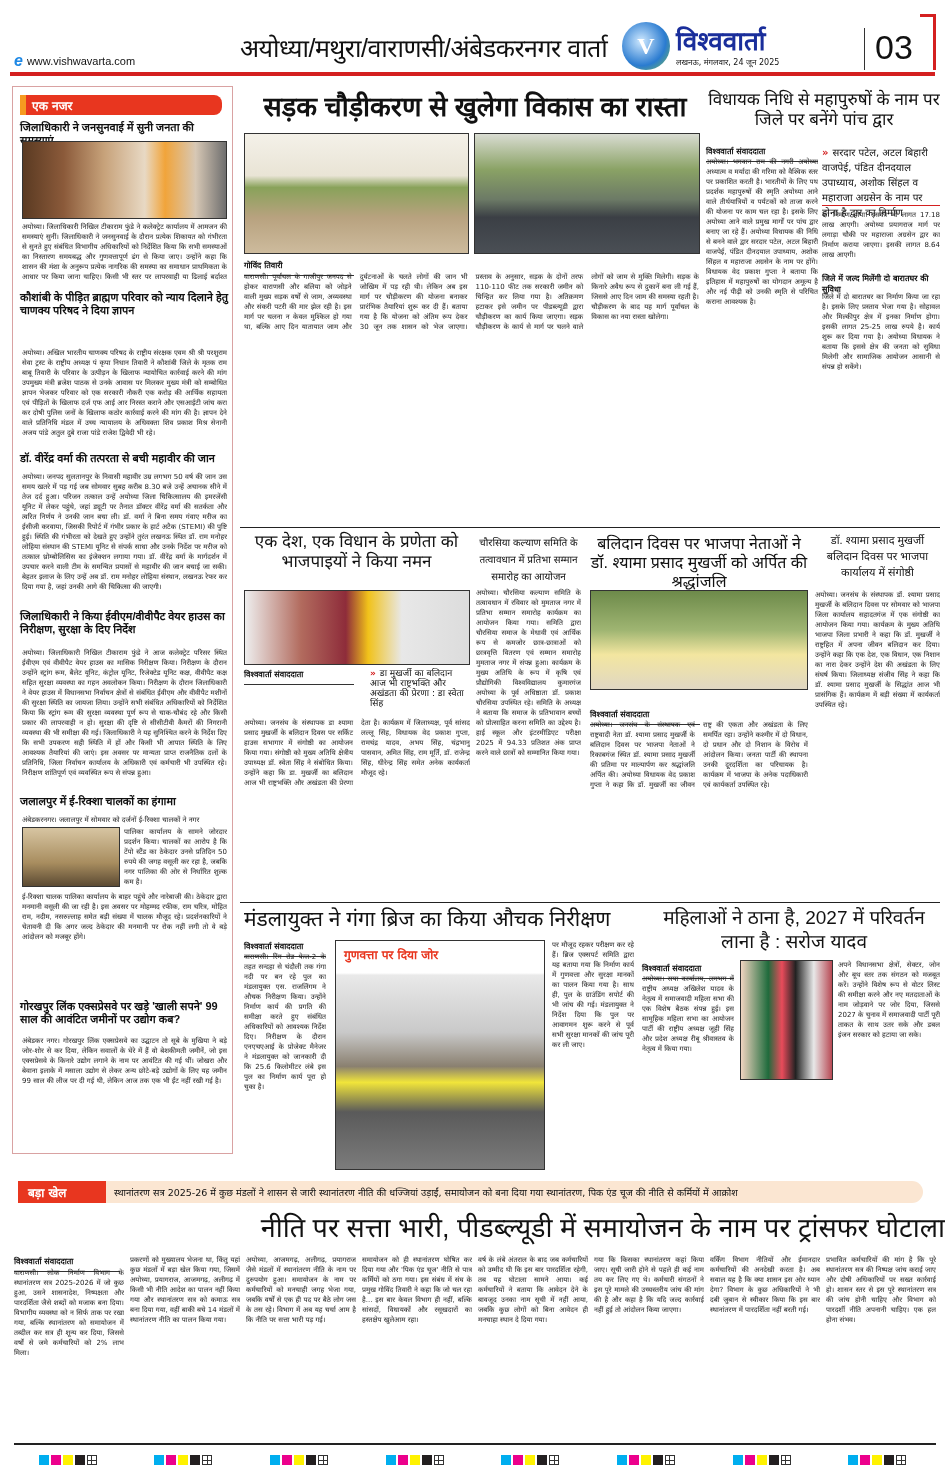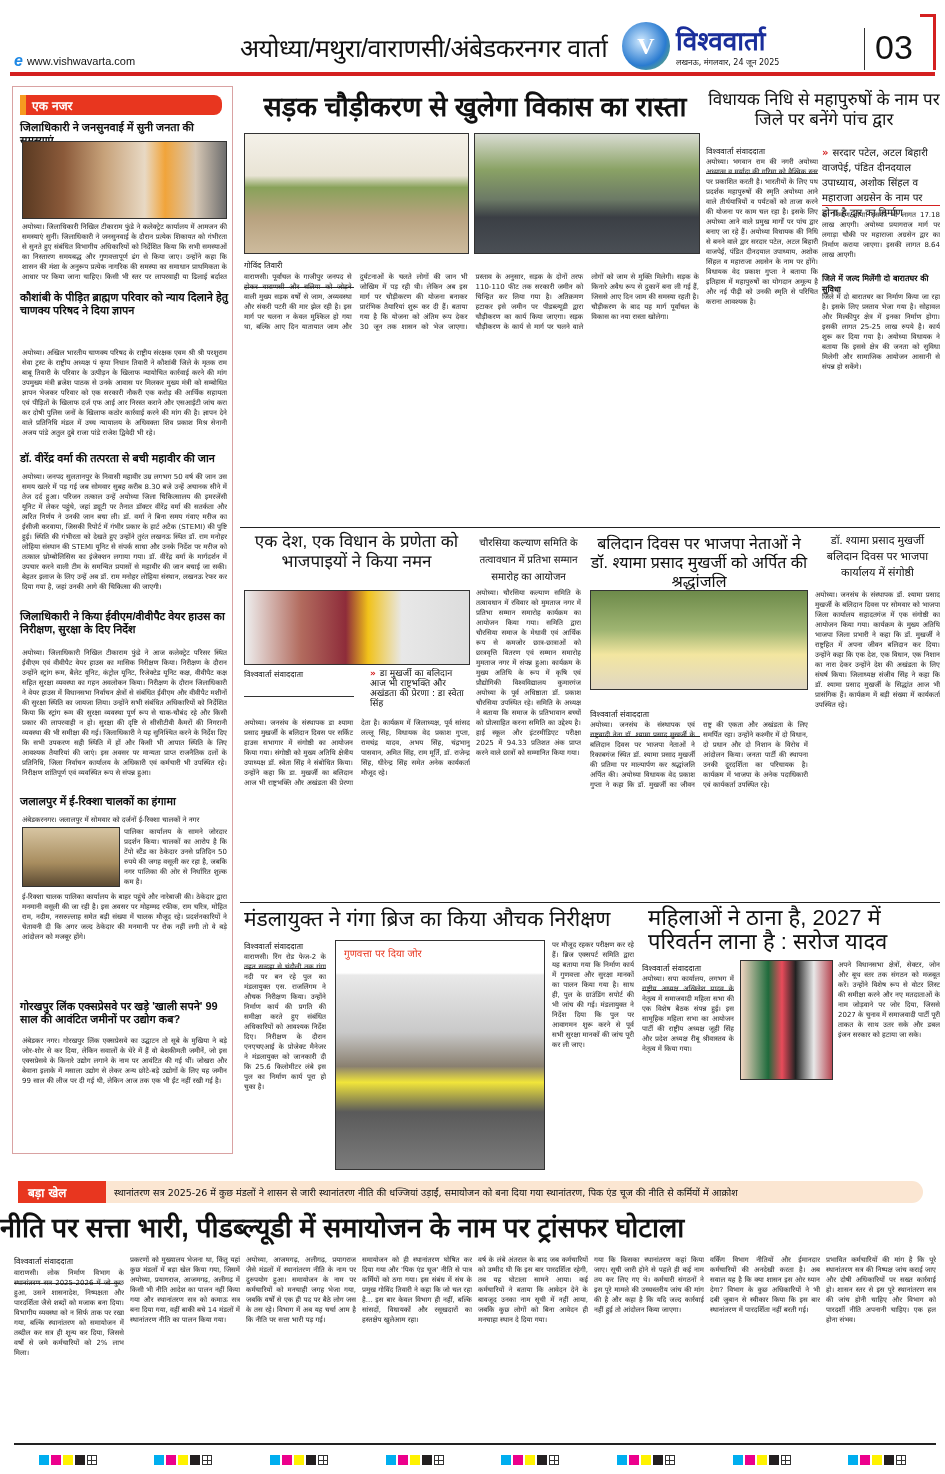--- a/index.html
+++ b/index.html
@@ -16,33 +16,33 @@
 .corner{left:920px;top:14px;width:16px;height:56px;border-top:3px solid #d42020;border-right:3px solid #d42020}
 .redrule{left:10px;top:72px;width:925px;height:4px;background:#d42020}
 .leftbox{left:12px;top:86px;width:221px;height:1068px;border:1px solid #d9a2a2}
 .eknazar{left:20px;top:95px;width:202px;height:20px;background:#e8361f;color:#fff;font-weight:bold;font-size:12px;padding:2px 6px;border-left:6px solid #f69a20;border-radius:0 8px 8px 0}
 h2{font-weight:bold;line-height:1.2}
 .hl{font-family:"Liberation Sans",sans-serif}
 .body{font-size:7px;line-height:10px;color:#222;text-align:justify;overflow:hidden}
 .photo{background:linear-gradient(135deg,#9a8a70,#c9b79a 40%,#7d6a55);border:1px solid #333}
 .road1{background:linear-gradient(180deg,#f4f1e9 0%,#e9e4d5 35%,#89a25a 45%,#b8a27f 70%,#cdbb9d 100%)}
 .road2{background:linear-gradient(180deg,#d9dcd2 0%,#8aa265 30%,#6c7a66 55%,#3b3f45 70%,#4a4f55 100%)}
-.byline{font-size:8px;font-weight:normal;border-bottom:1px solid #333;padding-bottom:17px}
+.byline{font-size:8px;font-weight:bold;border-bottom:1px solid #333;padding-bottom:5px}
 .quote{font-size:10px;line-height:15px}
 .quote .chev{color:#d42020;font-weight:bold;margin-right:4px}
 .bada{left:18px;top:1181px;width:905px;height:22px;background:#fbe6d2;border-radius:0 12px 12px 0}
 .bada .tag{position:absolute;left:0;top:0;height:22px;width:88px;background:#e8361f;color:#fff;font-weight:bold;font-size:12px;padding:3px 10px}
 .bada .txt{position:absolute;left:96px;top:5px;font-size:9.5px;white-space:nowrap}
 .cmyk{left:0;top:1450px;width:945px;height:20px;display:flex;justify-content:space-around;align-items:center;padding:0 10px}
 .cmyk .grp{display:flex;gap:2px}
 .cmyk .sw{width:10px;height:10px}
 .cmyk .reg{width:10px;height:10px;border:1px solid #333;background:linear-gradient(#333,#333) center/100% 1px no-repeat,linear-gradient(#333,#333) center/1px 100% no-repeat}
 .rule{background:#222}
 .redline{background:#d42020}
-.caption-red{color:#e8361f;font-weight:normal;font-size:10px}
+.caption-red{color:#e8361f;font-weight:bold;font-size:12px}
 </style>
 </head>
 <body>
 
 <div class="abs masthead">
   <div class="abs url">
     <span class="e">e</span>
     <span>www.vishwavarta.com</span>
   </div>
   <div class="abs edition">अयोध्या/मथुरा/वाराणसी/अंबेडकरनगर वार्ता</div>
@@ -120,31 +120,31 @@
 <div class="abs rule" style="left:240px;top:902px;width:700px;height:1px"></div>
 
 <h2 class="abs hl" style="left:244px;top:906px;width:400px;font-size:21px;font-weight:normal">मंडलायुक्त ने गंगा ब्रिज का किया औचक निरीक्षण</h2>
 <div class="abs byline" style="left:244px;top:940px;width:82px">विश्ववार्ता संवाददाता</div>
 <div class="abs body" style="left:244px;top:952px;width:82px;height:220px">वाराणसी। रिंग रोड फेज-2 के तहत सन्दहा से चंदौली तक गंगा नदी पर बन रहे पुल का मंडलायुक्त एस. राजलिंगम ने औचक निरीक्षण किया। उन्होंने निर्माण कार्य की प्रगति की समीक्षा करते हुए संबंधित अधिकारियों को आवश्यक निर्देश दिए। निरीक्षण के दौरान एनएचएआई के प्रोजेक्ट मैनेजर ने मंडलायुक्त को जानकारी दी कि 25.6 किलोमीटर लंबे इस पुल का निर्माण कार्य पूरा हो चुका है।</div>
 <div class="abs photo" style="left:335px;top:940px;width:210px;height:230px;background:linear-gradient(180deg,#fff 0%,#fff 14%,#e9e9e9 15%,#c9c9c9 40%,#8a8070 55%,#f1e53a 62%,#5a5a5a 75%,#7c7c7c 100%)">
   <div class="caption-red" style="padding:5px 8px">गुणवत्ता पर दिया जोर</div>
 </div>
 <div class="abs body" style="left:552px;top:940px;width:82px;height:232px">पर मौजूद रहकर परीक्षण कर रहे हैं। ब्रिज एक्सपर्ट समिति द्वारा यह बताया गया कि निर्माण कार्य में गुणवत्ता और सुरक्षा मानकों का पालन किया गया है। साथ ही, पुल के ग्राउंडिंग सपोर्ट की भी जांच की गई। मंडलायुक्त ने निर्देश दिया कि पुल पर आवागमन शुरू करने से पूर्व सभी सुरक्षा मानकों की जांच पूरी कर ली जाए।</div>
 
-<h2 class="abs hl" style="left:648px;top:906px;width:292px;font-size:22px;font-weight:normal;line-height:24px">महिलाओं ने ठाना है, 2027 में परिवर्तन लाना है : सरोज यादव</h2>
+<h2 class="abs hl" style="left:648px;top:906px;width:292px;font-size:19px;text-align:center;font-weight:normal;line-height:24px">महिलाओं ने ठाना है, 2027 में परिवर्तन लाना है : सरोज यादव</h2>
 <div class="abs byline" style="left:642px;top:962px;width:92px">विश्ववार्ता संवाददाता</div>
 <div class="abs body" style="left:642px;top:974px;width:92px;height:198px">अयोध्या। सपा कार्यालय, लगभग में राष्ट्रीय अध्यक्ष अखिलेश यादव के नेतृत्व में समाजवादी महिला सभा की एक विशेष बैठक संपन्न हुई। इस सामूहिक महिला सभा का आयोजन पार्टी की राष्ट्रीय अध्यक्ष जूही सिंह और प्रदेश अध्यक्ष रीबू श्रीवास्तव के नेतृत्व में किया गया।</div>
 <div class="abs photo" style="left:740px;top:960px;width:93px;height:120px;background:linear-gradient(90deg,#f0d4c0 0%,#1f6b3c 30%,#e94b5b 45%,#222 60%,#e8e8e8 80%,#b84a55 100%)"></div>
 <div class="abs body" style="left:838px;top:960px;width:102px;height:212px">अपने विधानसभा क्षेत्रों, सेक्टर, जोन और बूथ स्तर तक संगठन को मजबूत करें। उन्होंने विशेष रूप से वोटर लिस्ट की समीक्षा करने और नए मतदाताओं के नाम जोड़वाने पर जोर दिया, जिससे 2027 के चुनाव में समाजवादी पार्टी पूरी ताकत के साथ उतर सके और डबल इंजन सरकार को हटाया जा सके।</div>
 
 <div class="abs bada">
   <div class="tag">बड़ा खेल</div>
   <div class="txt">स्थानांतरण सत्र 2025-26 में कुछ मंडलों ने शासन से जारी स्थानांतरण नीति की धज्जियां उड़ाईं, समायोजन को बना दिया गया स्थानांतरण, पिक एंड चूज की नीति से कर्मियों में आक्रोश</div>
 </div>
-<h1 class="abs hl" style="left:0;top:1208px;width:945px;font-size:27px;text-align:left;font-weight:bold">नीति पर सत्ता भारी, पीडब्ल्यूडी में समायोजन के नाम पर ट्रांसफर घोटाला</h1>
+<h1 class="abs hl" style="left:0;top:1208px;width:945px;font-size:27px;text-align:right;font-weight:normal">नीति पर सत्ता भारी, पीडब्ल्यूडी में समायोजन के नाम पर ट्रांसफर घोटाला</h1>
 
 <div class="abs byline" style="left:14px;top:1255px;width:106px">विश्ववार्ता संवाददाता</div>
 <div class="abs" style="left:14px;top:1268px;width:922px;height:170px;display:grid;grid-template-columns:repeat(8,1fr);gap:6px">
   <div class="body" style="height:170px">वाराणसी। लोक निर्माण विभाग के स्थानांतरण सत्र 2025-2026 में जो कुछ हुआ, उसने शासनादेश, निष्पक्षता और पारदर्शिता जैसे शब्दों को मजाक बना दिया। विभागीय व्यवस्था को न सिर्फ ताक पर रखा गया, बल्कि स्थानांतरण को समायोजन में तब्दील कर सत्र ही शून्य कर दिया, जिससे वर्षों से जमे कर्मचारियों को 2% लाभ मिला।</div>
   <div class="body" style="height:170px;margin-top:-13px">प्रकरणों को मुख्यालय भेजना था, किंतु यहां कुछ मंडलों में बड़ा खेल किया गया, जिसमें अयोध्या, प्रयागराज, आजमगढ़, अलीगढ़ में किसी भी नीति आदेश का पालन नहीं किया गया और स्थानांतरण सत्र को कमाऊ सत्र बना दिया गया, वहीं बाकी बचे 14 मंडलों में स्थानांतरण नीति का पालन किया गया।</div>
   <div class="body" style="height:170px;margin-top:-13px">अयोध्या, आजमगढ़, अलीगढ़, प्रयागराज जैसे मंडलों में स्थानांतरण नीति के नाम पर दुरुपयोग हुआ। समायोजन के नाम पर कर्मचारियों को मनचाही जगह भेजा गया, जबकि वर्षों से एक ही पद पर बैठे लोग जस के तस रहे। विभाग में अब यह चर्चा आम है कि नीति पर सत्ता भारी पड़ गई।</div>
   <div class="body" style="height:170px;margin-top:-13px">समायोजन को ही स्थानांतरण घोषित कर दिया गया और 'पिक एंड चूज' नीति से पात्र कर्मियों को ठगा गया। इस संबंध में संघ के प्रमुख गोविंद तिवारी ने कहा कि जो चल रहा है... इस बार केवल विभाग ही नहीं, बल्कि सांसदों, विधायकों और रसूखदारों का हस्तक्षेप खुलेआम रहा।</div>
   <div class="body" style="height:170px;margin-top:-13px">वर्ष के लंबे अंतराल के बाद जब कर्मचारियों को उम्मीद थी कि इस बार पारदर्शिता रहेगी, तब यह घोटाला सामने आया। कई कर्मचारियों ने बताया कि आवेदन देने के बावजूद उनका नाम सूची में नहीं आया, जबकि कुछ लोगों को बिना आवेदन ही मनचाहा स्थान दे दिया गया।</div>
   <div class="body" style="height:170px;margin-top:-13px">गया कि किसका स्थानांतरण कहां किया जाए। सूची जारी होने से पहले ही कई नाम तय कर लिए गए थे। कर्मचारी संगठनों ने इस पूरे मामले की उच्चस्तरीय जांच की मांग की है और कहा है कि यदि जल्द कार्रवाई नहीं हुई तो आंदोलन किया जाएगा।</div>
   <div class="body" style="height:170px;margin-top:-13px">वर्किंग विभाग नीतियों और ईमानदार कर्मचारियों की अनदेखी करता है। अब सवाल यह है कि क्या शासन इस ओर ध्यान देगा? विभाग के कुछ अधिकारियों ने भी दबी जुबान से स्वीकार किया कि इस बार स्थानांतरण में पारदर्शिता नहीं बरती गई।</div>

